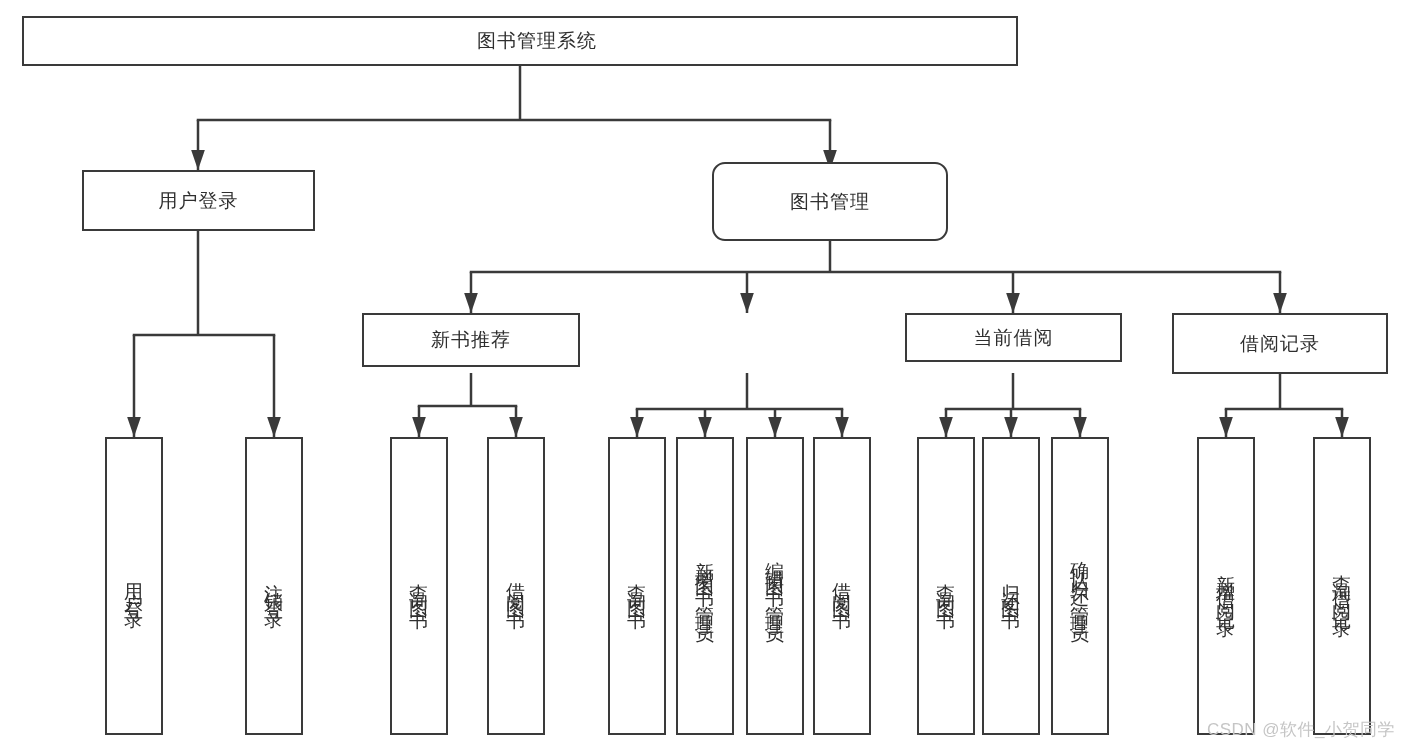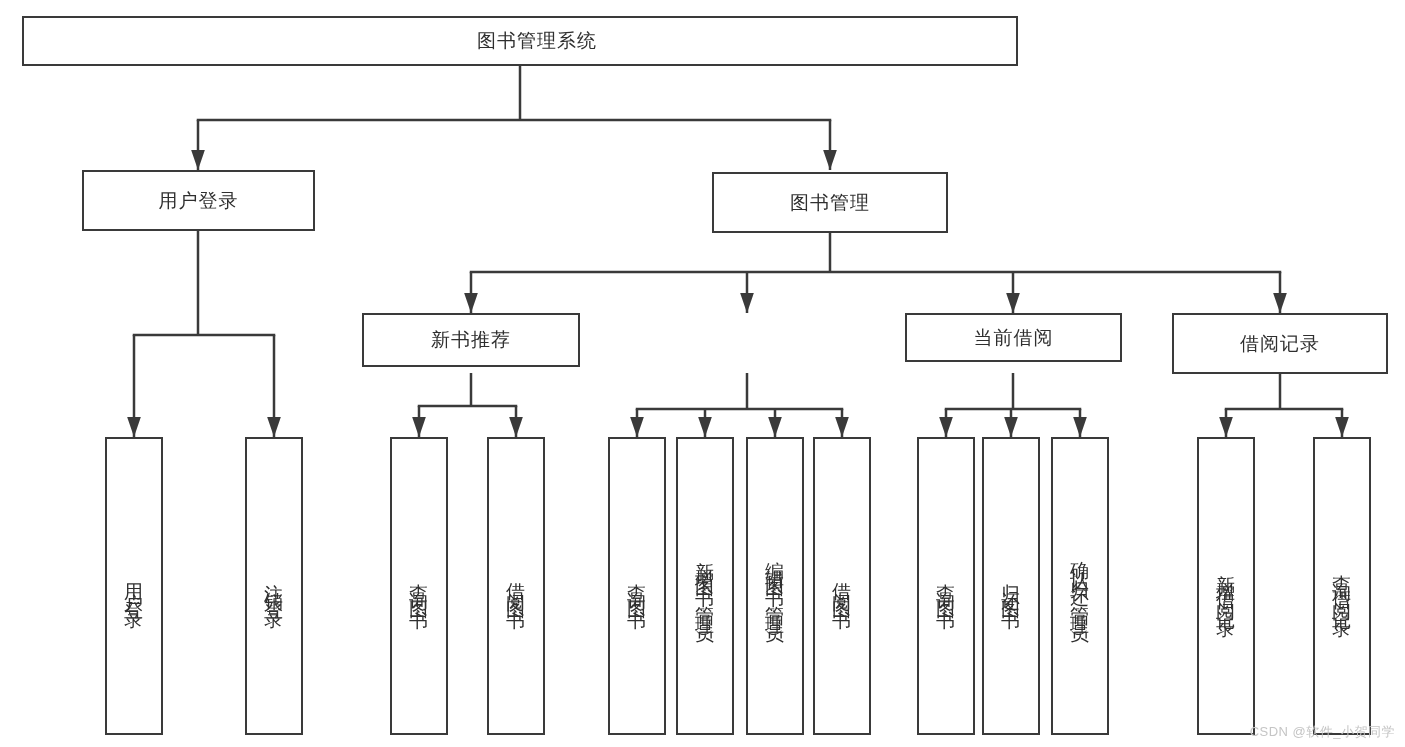--- a/index.html
+++ b/index.html
@@ -31,21 +31,21 @@
     text-orientation:mixed;
     font-size:19px;
     letter-spacing:9px;
     line-height:1;
     white-space:nowrap;
   }
   .watermark{
     position:absolute;
     right:10px;bottom:6px;
     color:#c5c5c5;
-    font-size:13px;
+    font-size:17px;
     letter-spacing:0.5px;
     z-index:2;
   }
 </style>
 </head>
 <body>
 
 <div class="canvas">
 
   <svg class="connectors" width="1405" height="747" viewBox="0 0 1405 747">
@@ -98,21 +98,21 @@
     </g>
   </svg>
 
   <div class="node" style="left:22px;top:16px;width:996px;height:50px;padding-left:34px;">
     <span class="hlabel">图书管理系统</span>
   </div>
 
   <div class="node" style="left:82px;top:170px;width:233px;height:61px;">
     <span class="hlabel">用户登录</span>
   </div>
-  <div class="node" style="left:712px;top:172px;width:236px;height:61px;">
+  <div class="node" style="left:712px;top:162px;width:236px;height:79px;border-radius:13px;">
     <span class="hlabel">图书管理</span>
   </div>
 
   <div class="node" style="left:362px;top:313px;width:218px;height:54px;">
     <span class="hlabel">新书推荐</span>
   </div>
   <div class="node" style="left:905px;top:313px;width:217px;height:49px;">
     <span class="hlabel">当前借阅</span>
   </div>
   <div class="node" style="left:1172px;top:313px;width:216px;height:61px;">

